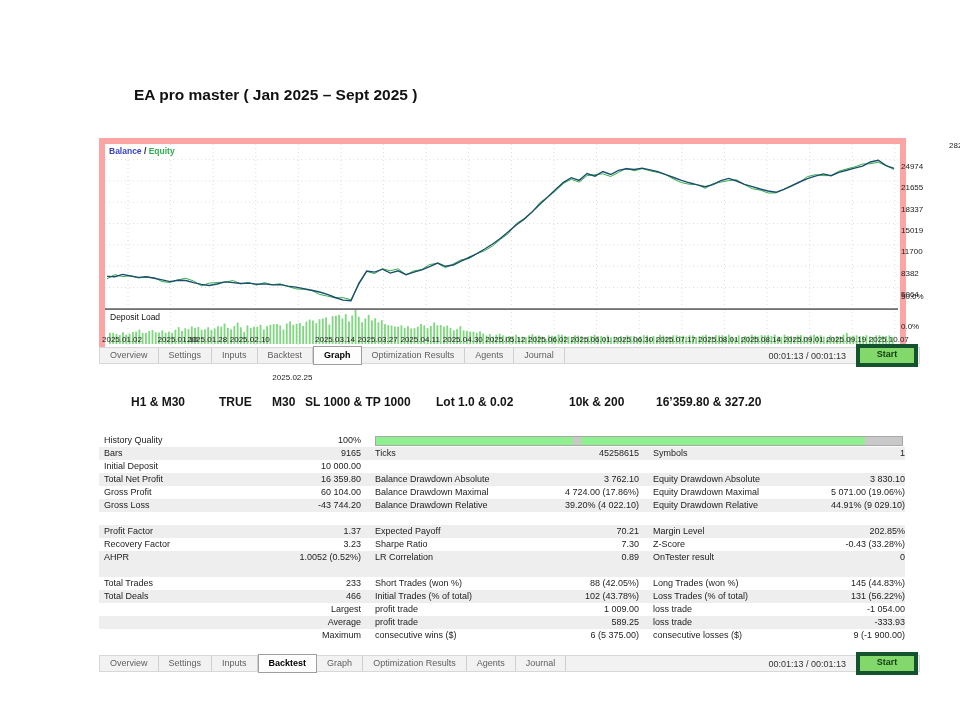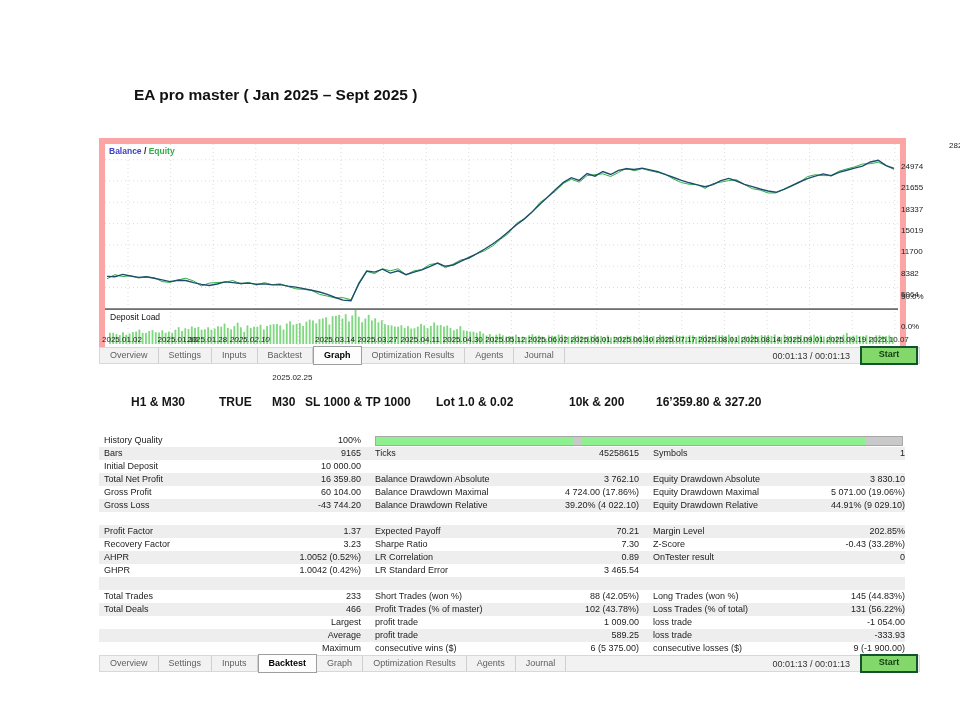--- a/index.html
+++ b/index.html
@@ -29,21 +29,21 @@
   .tabbar{left:99px;width:821px;height:17px;background:#f2f2f2;border:1px solid #d8d8d8;
           display:flex;align-items:center;box-sizing:border-box}
   #tabbar-top{top:347px}
   #tabbar-bottom{top:655px}
   .tab{font-size:9px;color:#5f5f5f;padding:0 10px;height:15px;line-height:15px;
        border-right:1px solid #cfcfcf;cursor:default;white-space:nowrap}
   .tab.active{background:#fdfdfd;color:#000;font-weight:700;border:1px solid #9e9e9e;
               height:17px;line-height:17px;margin-top:-1px}
   .right-group{margin-left:auto;display:flex;align-items:center;height:100%}
   .time{font-size:9px;color:#333;margin-right:10px;white-space:nowrap}
-  .start-btn{width:54px;height:15px;margin-right:1px;background:#82d86a;border:2px solid #14532d;
+  .start-btn{width:54px;height:15px;margin-right:1px;background:#82d86a;border:4px solid #14532d;
              font-size:9px;font-weight:600;color:#143c14;text-align:center;line-height:13px;
              font-family:"Liberation Sans",sans-serif}
 
   
   #params{left:0;top:395px;height:16px;width:960px}
   #params span{position:absolute;font-size:12px;font-weight:600;white-space:nowrap;color:#151515}
 
   
   #stats-table{left:99px;top:434px;width:806px}
   .trow{display:grid;grid-template-columns:180px 82px 182px 96px 170px 96px;height:13px;
@@ -350,21 +350,21 @@
     <div style="top: 118.2px;">11700</div>
     <div style="top: 139.5px;">8382</div>
     <div style="top: 160.8px;">5064</div>
     <div style="top: 163px;">50.0%</div>
     <div style="top: 192.5px;">0.0%</div>
   </div>
 <div class="abs" id="xlabels">
     <span style="left: 23px;">2025.01.02</span>
     <span style="left: 65.6px; padding-left: 26px;">2025.01.10</span>
     <span style="left: 108.2px;">2025.01.28</span>
-    <span style="left: 150.8px; font-style: italic;">2025.02.10</span>
+    <span style="left: 150.8px;">2025.02.10</span>
     <span style="left: 193.4px; margin-top: 38px;">2025.02.25</span>
     <span style="left: 236px;">2025.03.14</span>
     <span style="left: 278.6px;">2025.03.27</span>
     <span style="left: 321.2px;">2025.04.11</span>
     <span style="left: 363.8px;">2025.04.30</span>
     <span style="left: 406.4px;">2025.05.12</span>
     <span style="left: 449px;">2025.06.02</span>
     <span style="left: 491.6px;">2025.06.01</span>
     <span style="left: 534.2px;">2025.06.30</span>
     <span style="left: 576.8px;">2025.07.17</span>
@@ -471,41 +471,33 @@
       <div class="val">-0.43 (33.28%)</div>
     </div>
     <div class="trow gray">
       <div class="lab">AHPR</div>
       <div class="val">1.0052 (0.52%)</div>
       <div class="lab2">LR Correlation</div>
       <div class="val">0.89</div>
       <div class="lab2">OnTester result</div>
       <div class="val">0</div>
     </div>
-    <div class="trow">
-      <div class="lab">GHPR</div>
-      <div class="val">1.0042 (0.42%)</div>
-      <div class="lab2">LR Standard Error</div>
-      <div class="val">3 465.54</div>
-      <div class="lab2"></div>
-      <div class="val"></div>
-    </div>
     <div class="trow gray"></div>
     <div class="trow">
       <div class="lab">Total Trades</div>
       <div class="val">233</div>
       <div class="lab2">Short Trades (won %)</div>
       <div class="val">88 (42.05%)</div>
       <div class="lab2">Long Trades (won %)</div>
       <div class="val">145 (44.83%)</div>
     </div>
     <div class="trow gray">
       <div class="lab">Total Deals</div>
       <div class="val">466</div>
-      <div class="lab2">Profit Trades (% of master)</div>
+      <div class="lab2">Initial Trades (% of total)</div>
       <div class="val">102 (43.78%)</div>
       <div class="lab2">Loss Trades (% of total)</div>
       <div class="val">131 (56.22%)</div>
     </div>
     <div class="trow">
       <div class="lab"></div>
       <div class="val">Largest</div>
       <div class="lab2">profit trade</div>
       <div class="val">1 009.00</div>
       <div class="lab2">loss trade</div>

